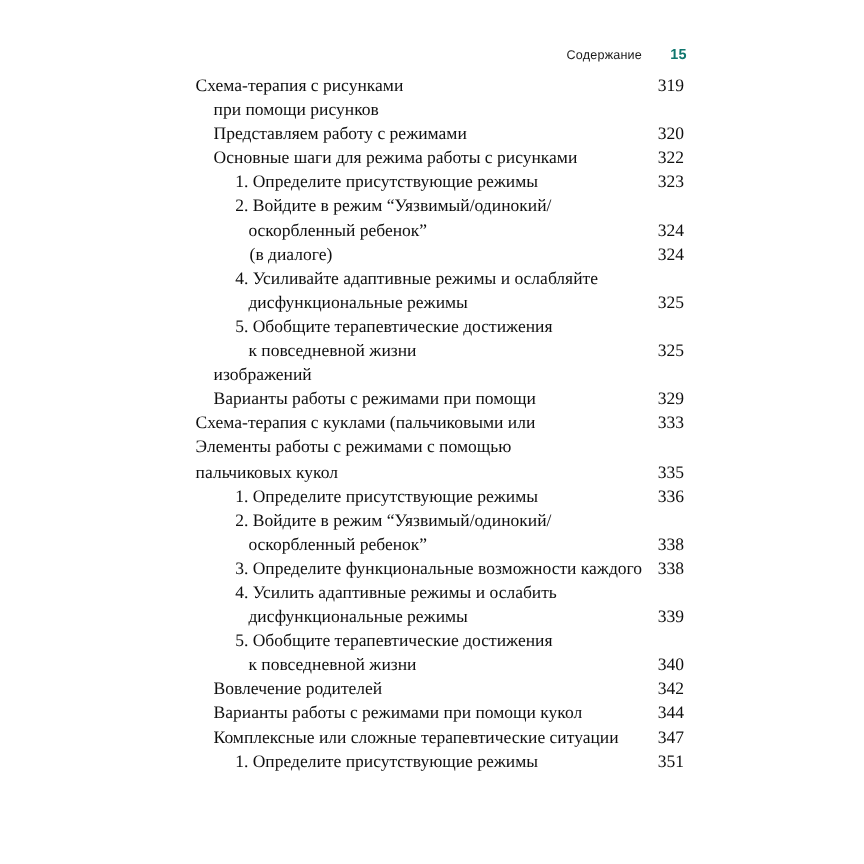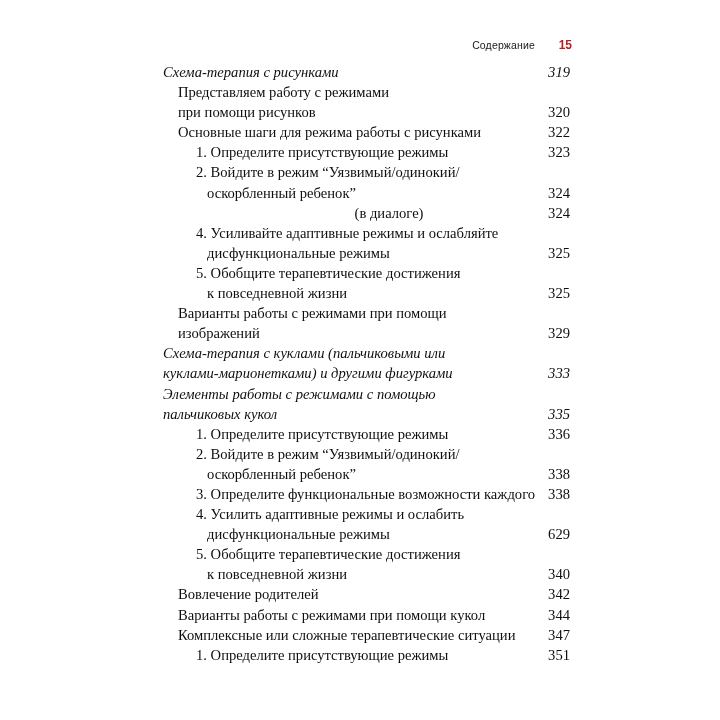--- a/index.html
+++ b/index.html
@@ -37,21 +37,21 @@
     font-family: "Liberation Sans", "DejaVu Sans", sans-serif;
   }
   .running-head .rh-title {
     font-size: 10.5px;
     letter-spacing: 0.15px;
     color: #1a1a1a;
   }
   .running-head .rh-folio {
     font-size: 12px;
     font-weight: 700;
-    color: #b91c1c;
+    color: #0f766e;
     margin-left: 17px;
     min-width: 20px;
     text-align: right;
   }
 
   
   .toc {
     position: absolute;
     left: 0;
     top: 62px;
@@ -61,21 +61,21 @@
   .toc-entry {
     position: relative;
     box-sizing: border-box;
     padding-right: 150px; 
     font-size: 14.6px;
     line-height: 20.1px;
     white-space: pre-wrap;
   }
 
   
-  .lvl-0 { padding-left: 163px; font-style: italic; }
+  .lvl-0 { padding-left: 163px; }
   .lvl-1 { padding-left: 178px; }
   .lvl-2 { padding-left: 196px; }
 
   .toc-folio {
     position: absolute;
     right: 150px;
     font-size: 14.6px;
     line-height: 20.1px;
     text-align: right;
     width: 34px;
@@ -89,34 +89,34 @@
 
 <div class="page">
 
   <div class="running-head">
     <span class="rh-title">Содержание</span>
     <span class="rh-folio">15</span>
   </div>
 
   <div class="toc">
       <div class="toc-entry lvl-0"><div>Схема-терапия с рисунками</div><div class="toc-folio last-line">319</div></div>
-      <div class="toc-entry lvl-1"><div>Представляем работу с режимами</div><div style="margin-left: 0px;">при помощи рисунков</div><div class="toc-folio last-line">320</div></div>
+      <div class="toc-entry lvl-1"><div style="margin-left: 0px;">при помощи рисунков</div><div>Представляем работу с режимами</div><div class="toc-folio last-line">320</div></div>
       <div class="toc-entry lvl-1"><div>Основные шаги для режима работы с рисунками</div><div class="toc-folio last-line">322</div></div>
       <div class="toc-entry lvl-2"><div>1. Определите присутствующие режимы</div><div class="toc-folio last-line">323</div></div>
       <div class="toc-entry lvl-2"><div>2. Войдите в режим “Уязвимый/одинокий/</div><div style="margin-left: 11px;">оскорбленный ребенок”</div><div class="toc-folio last-line">324</div></div>
-      <div class="toc-entry lvl-2"><div style="margin-left: 12px; text-align: center;">(в диалоге)</div><div class="toc-folio last-line">324</div></div>
+      <div class="toc-entry lvl-2"><div style="margin-left: 12px;">(в диалоге)</div><div class="toc-folio last-line">324</div></div>
       <div class="toc-entry lvl-2"><div>4. Усиливайте адаптивные режимы и ослабляйте</div><div style="margin-left: 11px;">дисфункциональные режимы</div><div class="toc-folio last-line">325</div></div>
       <div class="toc-entry lvl-2"><div>5. Обобщите терапевтические достижения</div><div style="margin-left: 11px;">к повседневной жизни</div><div class="toc-folio last-line">325</div></div>
-      <div class="toc-entry lvl-1"><div>Варианты работы с режимами при помощи</div><div style="margin-left: 0px;">изображений</div><div class="toc-folio last-line">329</div></div>
-      <div class="toc-entry lvl-0"><div>Схема-терапия с куклами (пальчиковыми или</div><div style="margin-left: 0px;">куклами-марионетками) и другими фигурками</div><div class="toc-folio last-line">333</div></div>
+      <div class="toc-entry lvl-1"><div style="margin-left: 0px;">изображений</div><div>Варианты работы с режимами при помощи</div><div class="toc-folio last-line">329</div></div>
+      <div class="toc-entry lvl-0"><div>Схема-терапия с куклами (пальчиковыми или</div><div class="toc-folio last-line">333</div></div>
       <div class="toc-entry lvl-0"><div>Элементы работы с режимами с помощью</div><div style="margin-left: 0px;">пальчиковых кукол</div><div class="toc-folio last-line">335</div></div>
       <div class="toc-entry lvl-2"><div>1. Определите присутствующие режимы</div><div class="toc-folio last-line">336</div></div>
       <div class="toc-entry lvl-2"><div>2. Войдите в режим “Уязвимый/одинокий/</div><div style="margin-left: 11px;">оскорбленный ребенок”</div><div class="toc-folio last-line">338</div></div>
       <div class="toc-entry lvl-2"><div>3. Определите функциональные возможности каждого</div><div class="toc-folio last-line">338</div></div>
-      <div class="toc-entry lvl-2"><div>4. Усилить адаптивные режимы и ослабить</div><div style="margin-left: 11px;">дисфункциональные режимы</div><div class="toc-folio last-line">629</div></div>
+      <div class="toc-entry lvl-2"><div>4. Усилить адаптивные режимы и ослабить</div><div style="margin-left: 11px;">дисфункциональные режимы</div><div class="toc-folio last-line">339</div></div>
       <div class="toc-entry lvl-2"><div>5. Обобщите терапевтические достижения</div><div style="margin-left: 11px;">к повседневной жизни</div><div class="toc-folio last-line">340</div></div>
       <div class="toc-entry lvl-1"><div>Вовлечение родителей</div><div class="toc-folio last-line">342</div></div>
       <div class="toc-entry lvl-1"><div>Варианты работы с режимами при помощи кукол</div><div class="toc-folio last-line">344</div></div>
       <div class="toc-entry lvl-1"><div>Комплексные или сложные терапевтические ситуации</div><div class="toc-folio last-line">347</div></div>
       <div class="toc-entry lvl-2"><div>1. Определите присутствующие режимы</div><div class="toc-folio last-line">351</div></div>
     </div>
 
 </div>
 
 </body></html>

